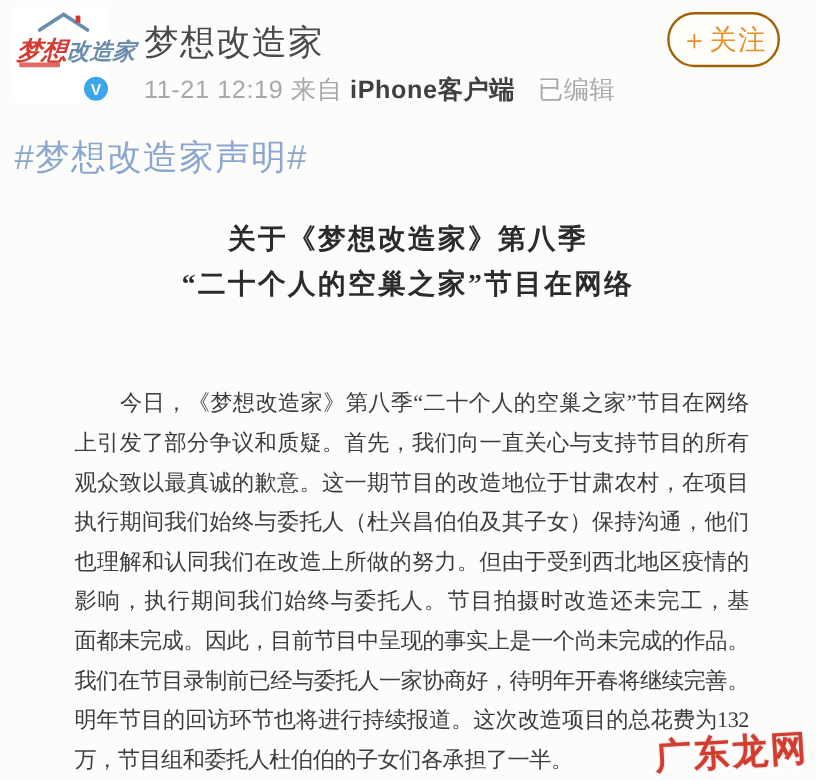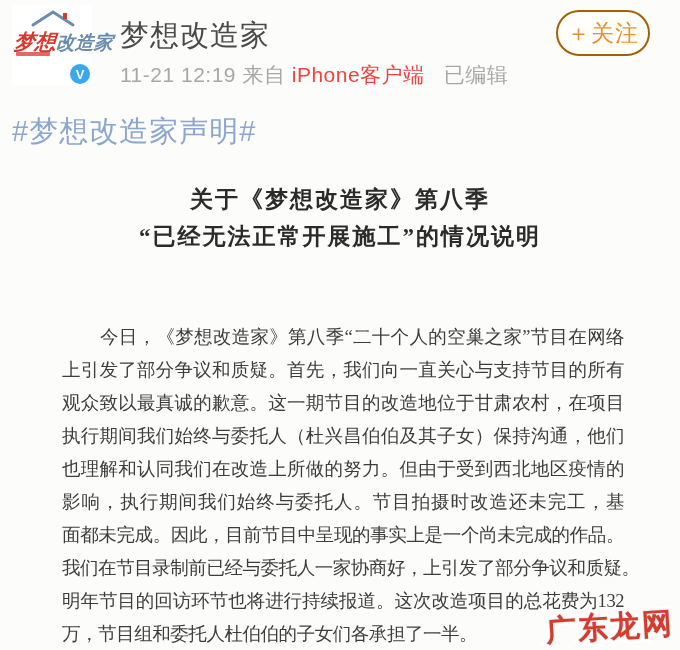--- a/index.html
+++ b/index.html
@@ -34,21 +34,21 @@
     display:flex; align-items:center; justify-content:center;
   }
   .username {
     position:absolute; left:120px; top:16px;
     font-size:29px; color:#4a4a4a; letter-spacing:1px; cursor:pointer;
   }
   .time-row {
     position:absolute; left:120px; top:61px;
     font-size:21px; color:#a8a8a8; letter-spacing:.5px; white-space:nowrap;
   }
-  .time-row .src { color:#ef4444; cursor:pointer; }
+  .time-row .src { color:#404040; cursor:pointer;font-weight:bold; }
   .follow-btn {
     position:absolute; left:556px; top:10px; width:94px; height:46px;
     border:2px solid #a16207; border-radius:24px; background:#fffefb;
     color:#e98f2b; font-size:23px; letter-spacing:1px;
     display:flex; align-items:center; justify-content:center;
     cursor:pointer;
   }
 
   
   .hashtag {
@@ -117,31 +117,31 @@
     <span>已编辑</span>
   </div>
 
   <div class="follow-btn">＋关注</div>
 
   <div class="hashtag">#梦想改造家声明#</div>
 
   <div class="statement">
     <div class="stitle">
       <div>关于《梦想改造家》第八季</div>
-      <div>“已经无法正常开展施工”的情况说明</div>
+      <div>“二十个人的空巢之家”节目在网络</div>
     </div>
     <div class="sbody">
       <div class="bline first">今日，《梦想改造家》第八季“二十个人的空巢之家”节目在网络</div>
       <div class="bline">上引发了部分争议和质疑。首先，我们向一直关心与支持节目的所有</div>
       <div class="bline">观众致以最真诚的歉意。这一期节目的改造地位于甘肃农村，在项目</div>
       <div class="bline">执行期间我们始终与委托人（杜兴昌伯伯及其子女）保持沟通，他们</div>
       <div class="bline">也理解和认同我们在改造上所做的努力。但由于受到西北地区疫情的</div>
       <div class="bline">影响，执行期间我们始终与委托人。节目拍摄时改造还未完工，基</div>
       <div class="bline">面都未完成。因此，目前节目中呈现的事实上是一个尚未完成的作品。</div>
-      <div class="bline">我们在节目录制前已经与委托人一家协商好，上引发了部分争议和质疑。</div>
+      <div class="bline">我们在节目录制前已经与委托人一家协商好，待明年开春将继续完善。</div>
       <div class="bline">明年节目的回访环节也将进行持续报道。这次改造项目的总花费为132</div>
       <div class="bline last">万，节目组和委托人杜伯伯的子女们各承担了一半。</div>
     </div>
   </div>
 
   <div class="watermark">广东龙网</div>
 
 </div>
 
 </body></html>

